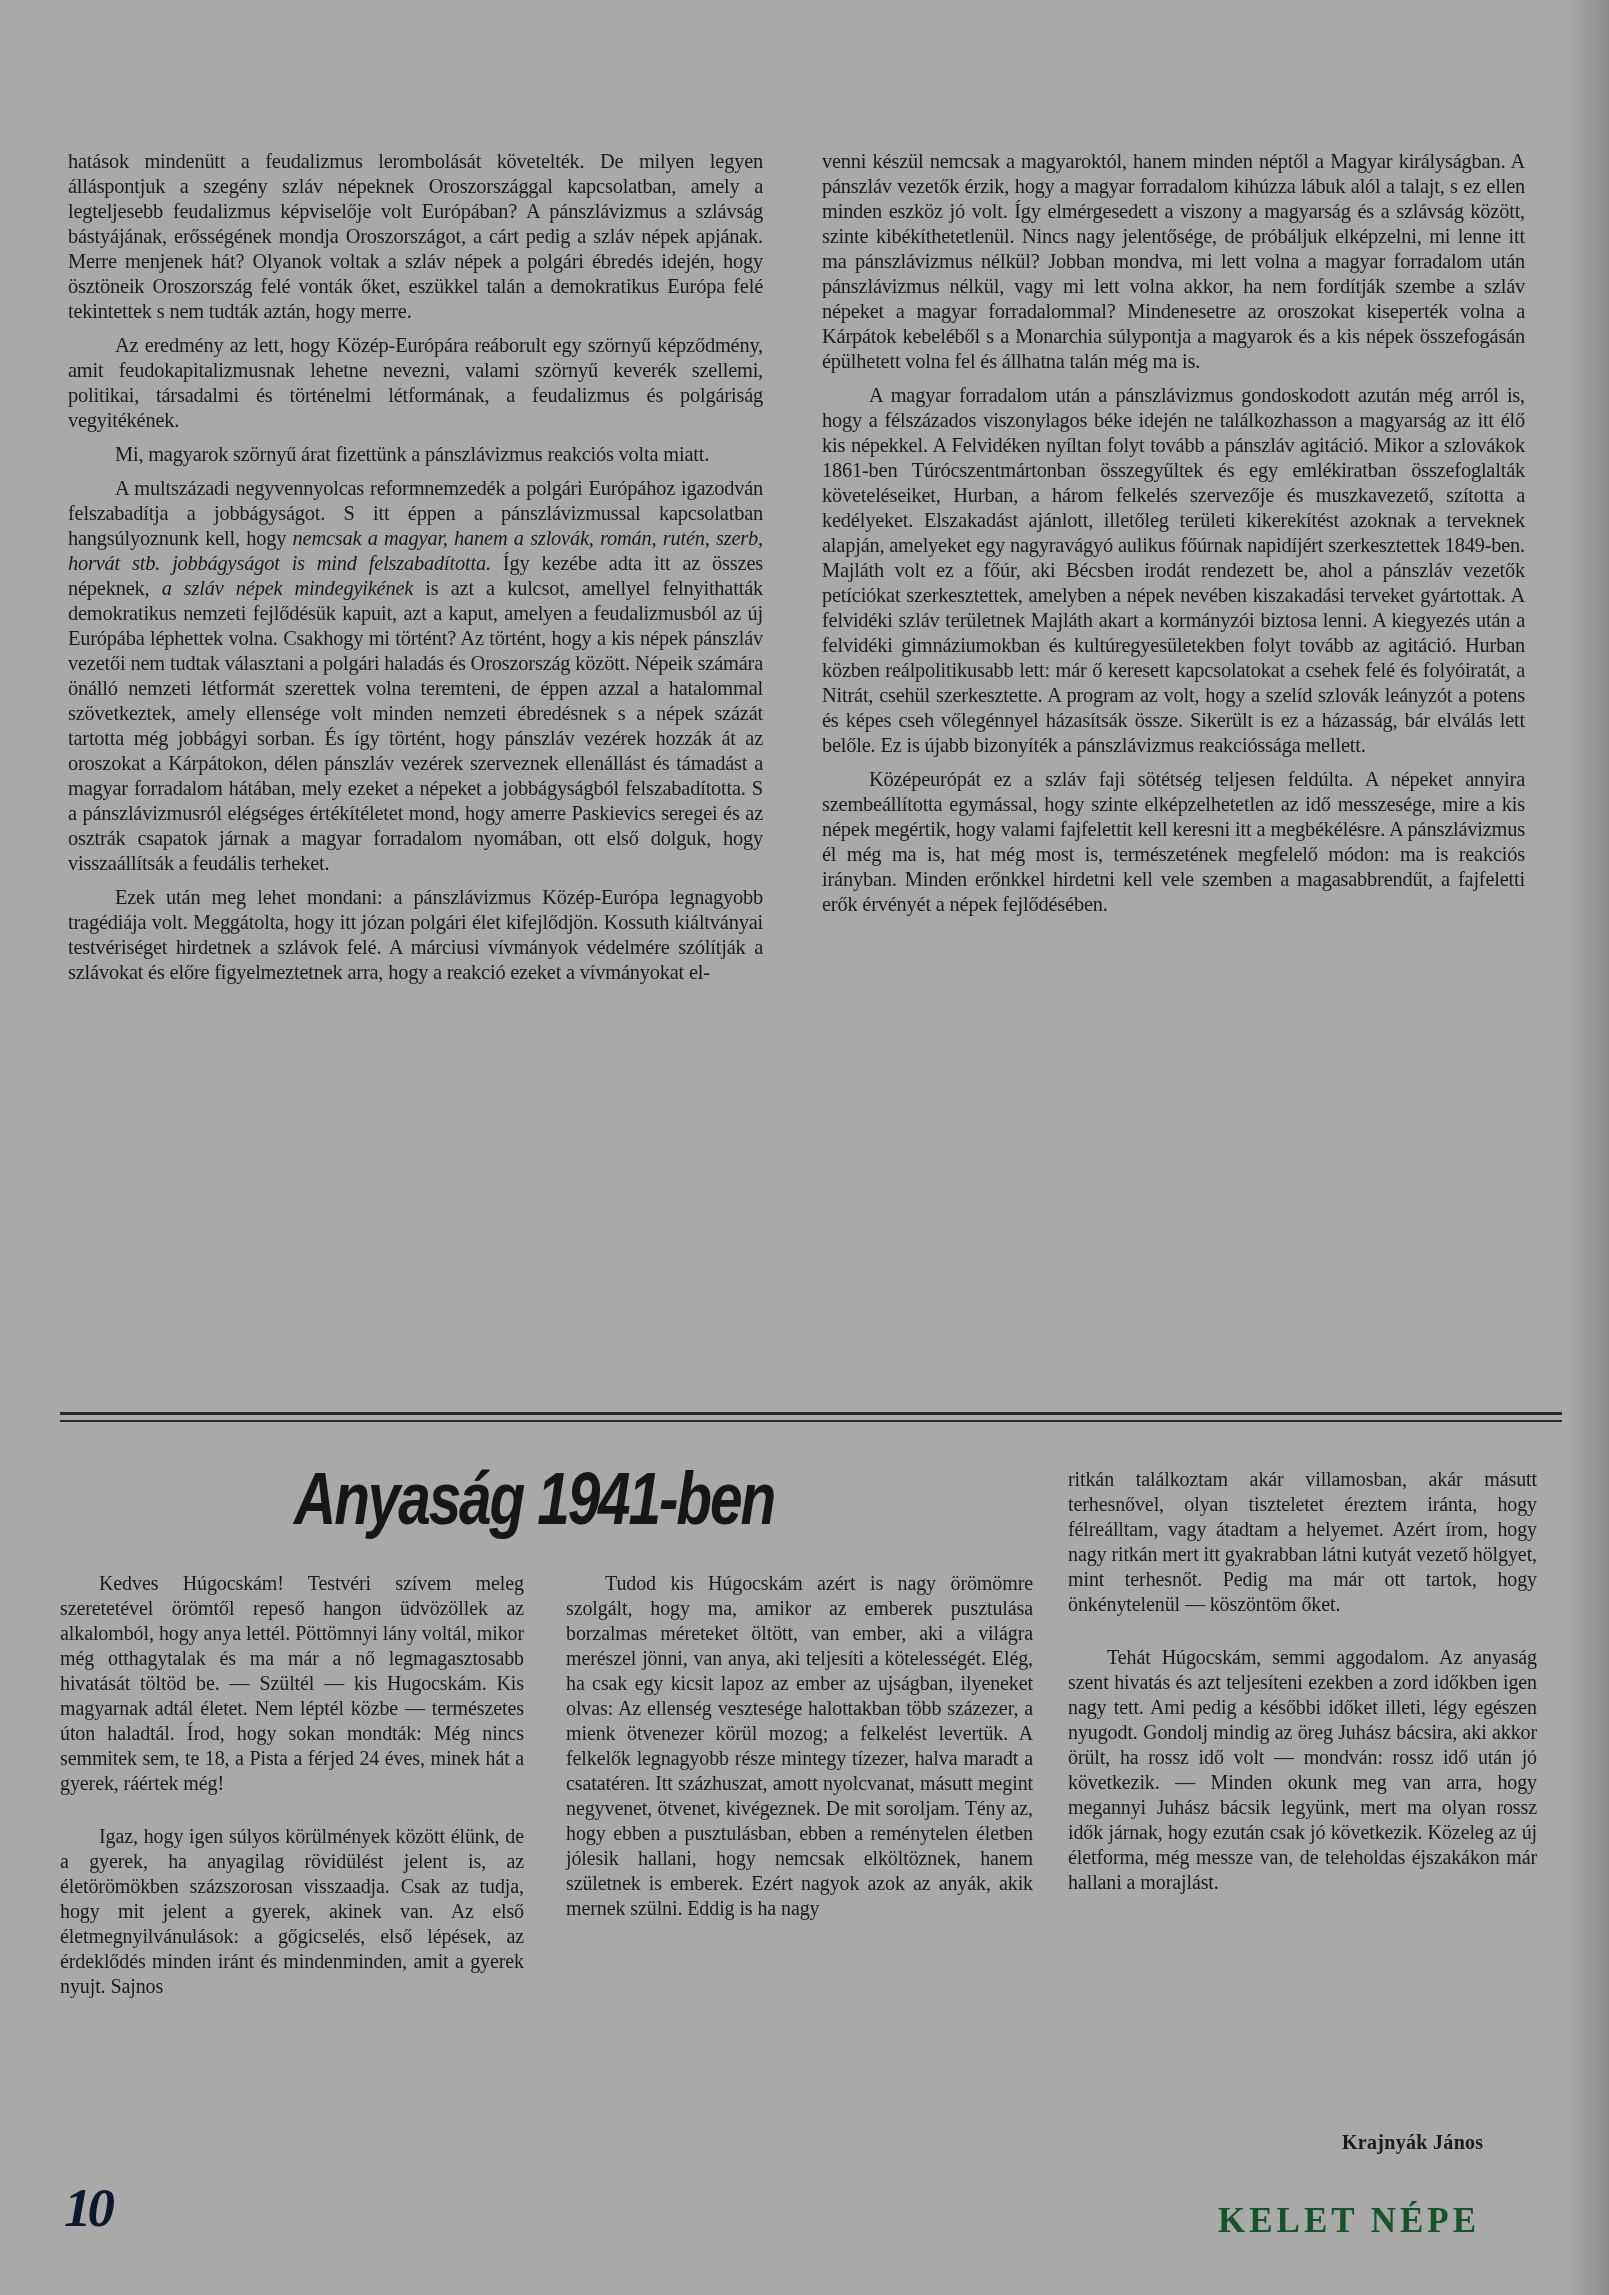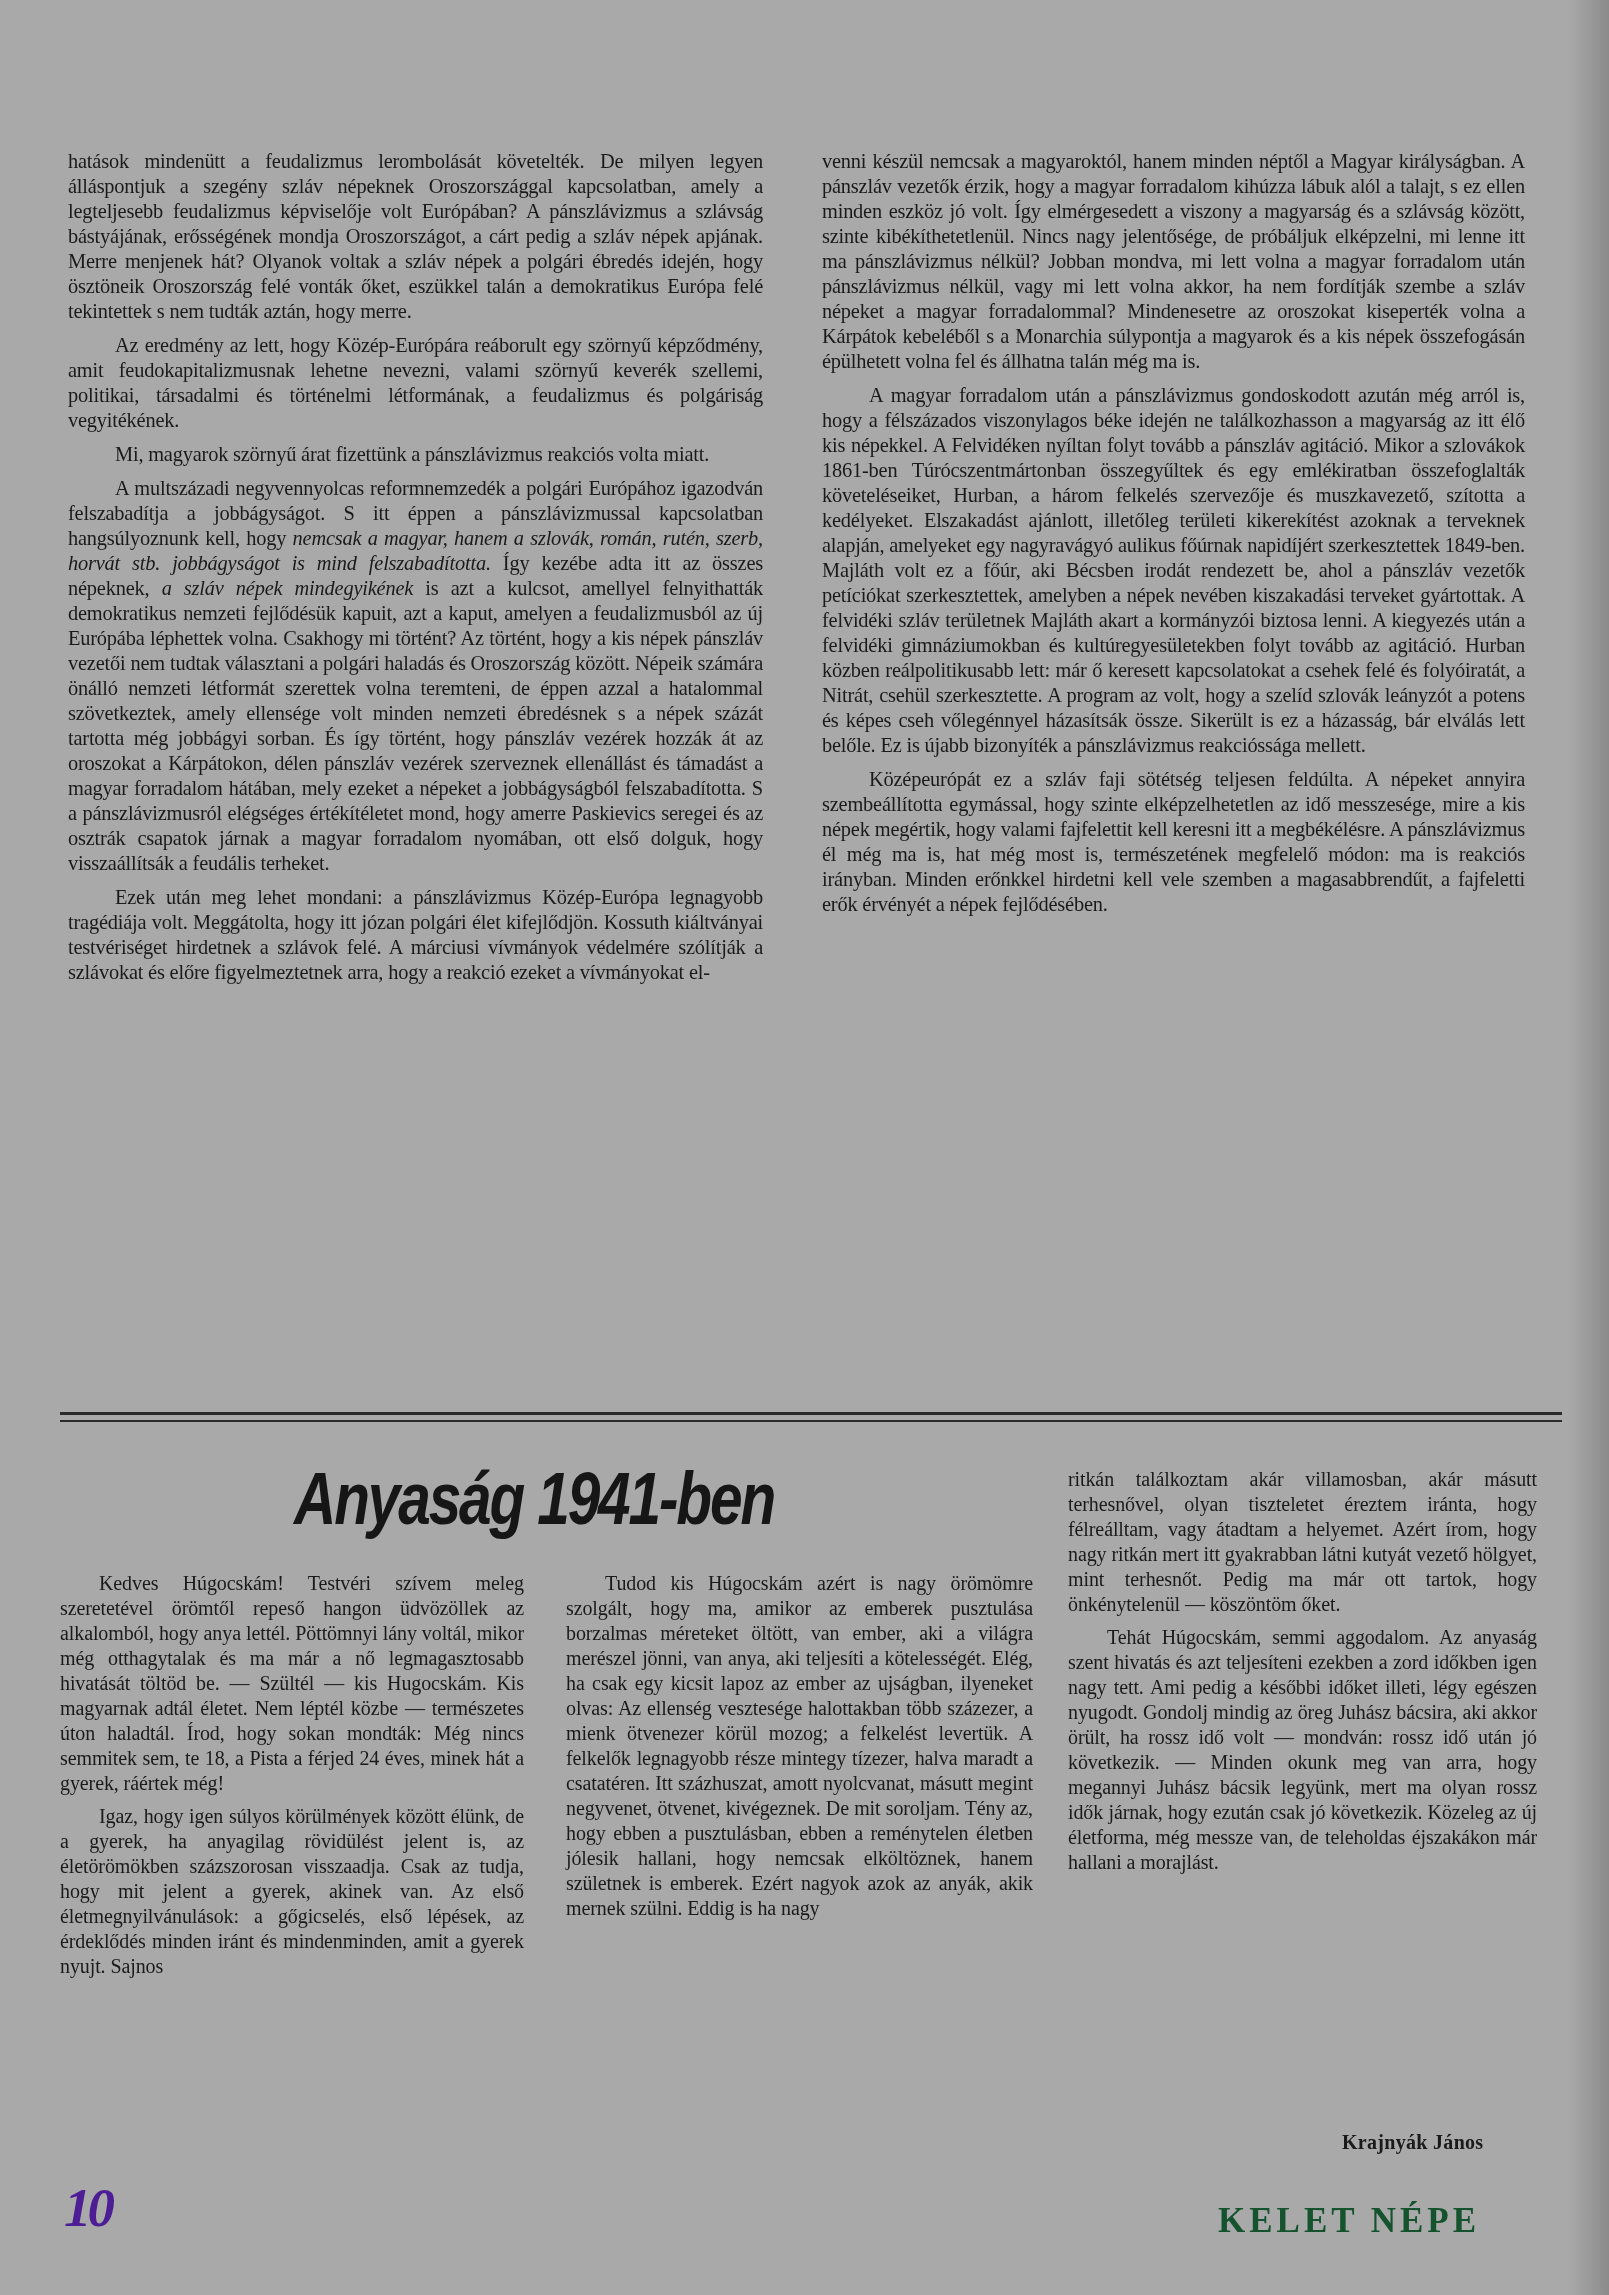--- a/index.html
+++ b/index.html
@@ -38,32 +38,32 @@
     font-size:75px; letter-spacing:-2.7px;
     transform:scaleX(0.78); transform-origin:left top;
     color:#161616;
   }
   .lcol {
     position:absolute; font-size:20px; line-height:25px;
     text-align:justify; letter-spacing:-0.1px;
   }
   .lcol p { margin:0; }
   .lcol p.ind { text-indent:39px;margin-top:16px; }
-  .lcol p.gap { margin-top:8px; }
+  .lcol p.gap { margin-top:28px; }
   #low-1 { left:60px;  top:1555px; width:464px; }
   #low-2 { left:566px; top:1555px; width:467px; }
   #low-3 { left:1068px; top:1467px; width:469px; }
   #signature {
     position:absolute; left:1342px; top:2131px;
     font-weight:bold; font-size:20px; letter-spacing:0.3px;
   }
   #page-number {
     position:absolute; left:64px; top:2176px;
     font-family:"Liberation Serif", serif; font-weight:bold; font-style:italic;
-    font-size:55px; letter-spacing:-4px; color:#4c1d95;text-align:center;
+    font-size:55px; letter-spacing:-4px; color:#0f172a;text-align:center;
   }
   #masthead {
     position:absolute; left:1218px; top:2201px;
     font-family:"Liberation Serif", serif; font-weight:bold;
     font-size:35px; letter-spacing:4px; color:#14532d;
   }
 </style>
 </head>
 <body>
 

